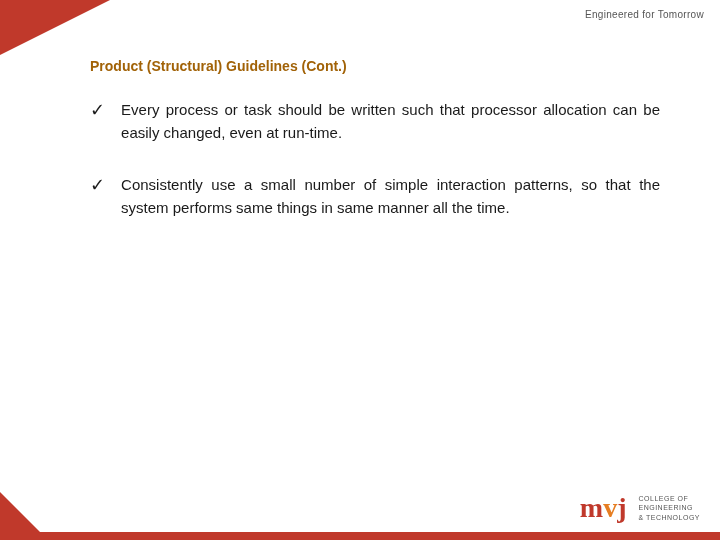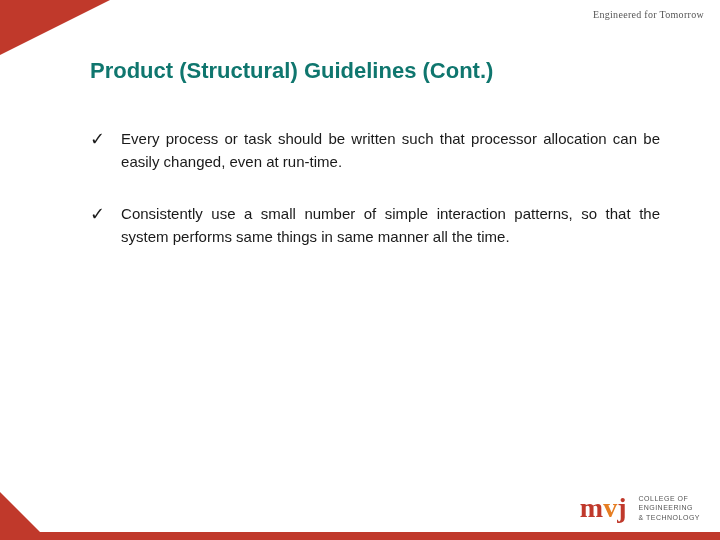--- a/index.html
+++ b/index.html
@@ -16,21 +16,20 @@
     
     .top-bar {
       width: 100%;
       height: 28px;
       background: #ffffff;
       display: flex;
       align-items: center;
       justify-content: flex-end;
       padding-right: 16px;
       border-bottom: none;
-      font-family: Liberation Serif, serif;
     }
 
     .top-bar-text {
       font-size: 10px;
       color: #555;
       letter-spacing: 0.3px;
     }
 
     
     .red-accent {
@@ -55,24 +54,24 @@
     .main-content {
       position: absolute;
       top: 28px;
       left: 0;
       right: 0;
       bottom: 0;
       padding: 30px 60px 20px 80px;
     }
 
     .slide-title {
-      font-size: 22px;
-      font-weight: bold;
-      color: #0f766e;
-      margin-bottom: 43px;
+      font-size: 14px;
+      font-weight: bold;
+      color: #a16207;
+      margin-bottom: 24px;
       margin-left: 10px;
     }
 
     .bullet-item {
       display: flex;
       align-items: flex-start;
       margin-bottom: 28px;
       margin-left: 10px;
     }
 

